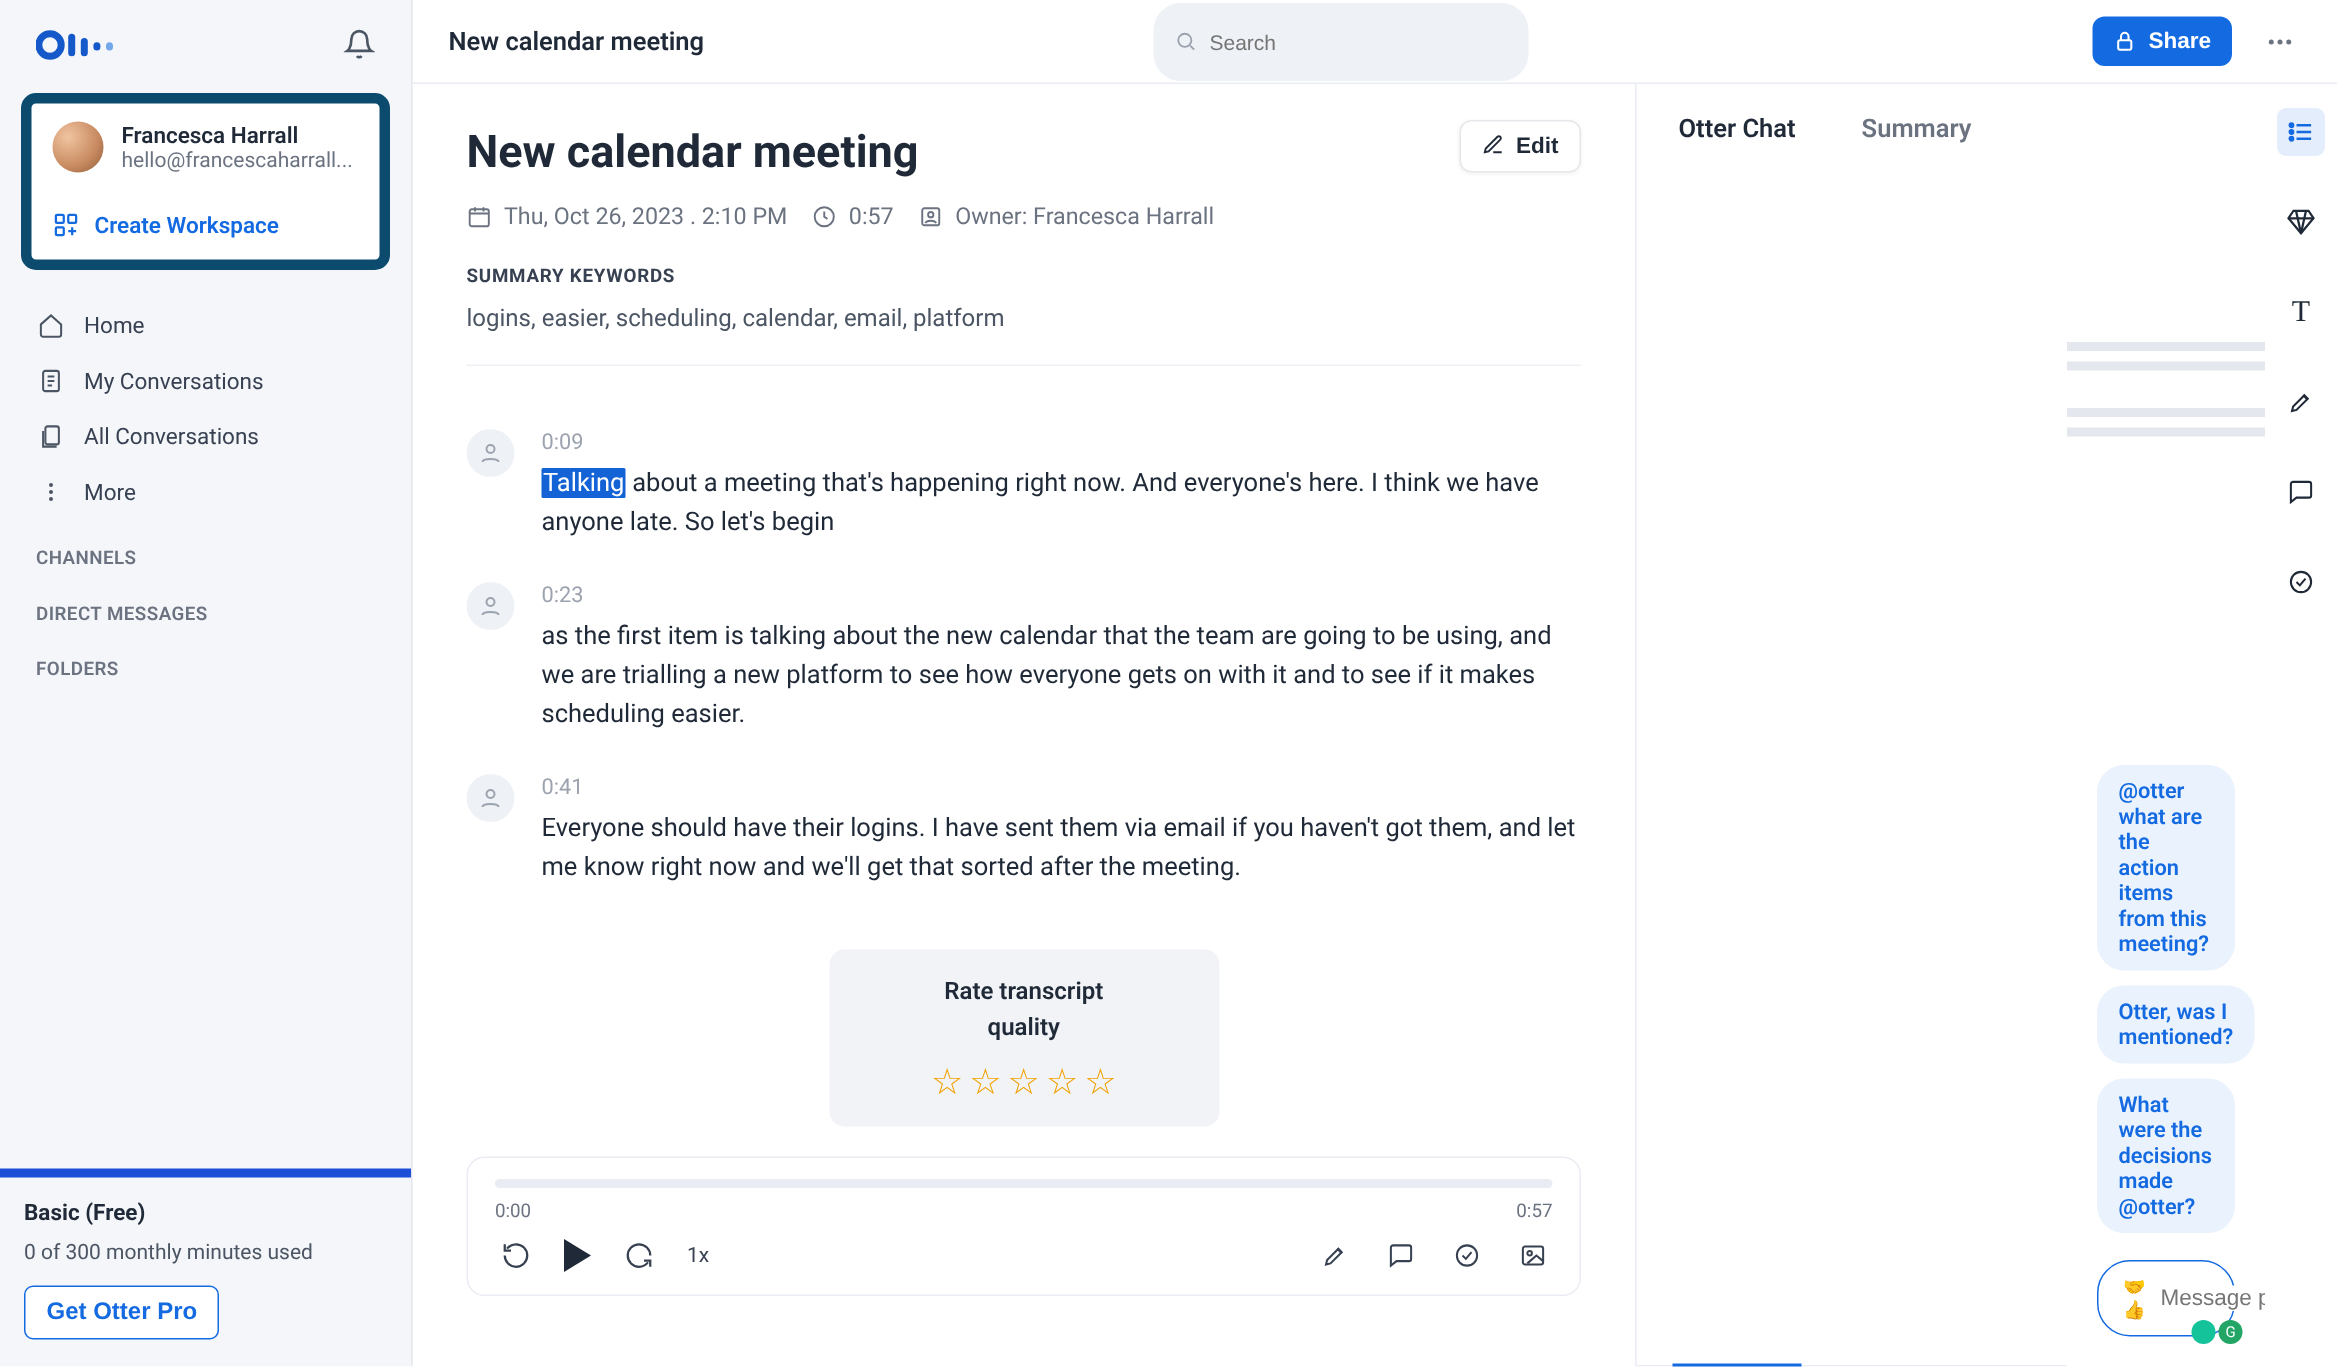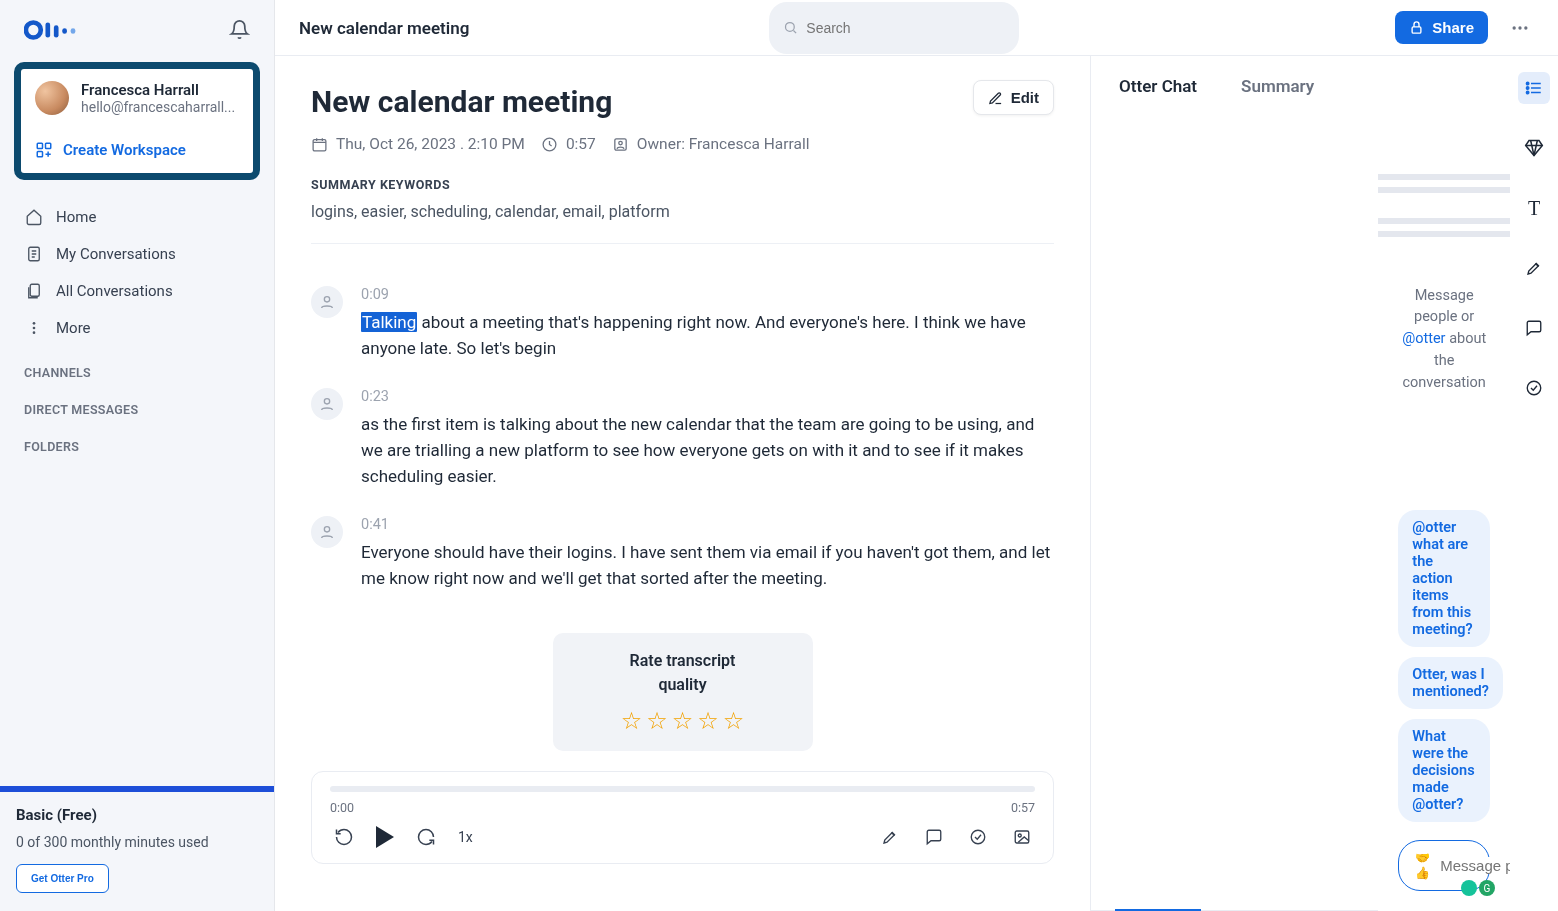--- a/index.html
+++ b/index.html
@@ -88,21 +88,21 @@
 
 .sidebar-spacer { flex: 1; }
 .sidebar-bottom {
   border-top: 6px solid #1d4ed8;
   padding: 14px 16px 18px;
 }
 .plan-label { font-weight: 700; font-size: 15px; color: #1f2937; margin-bottom: 10px; }
 .usage { font-size: 14px; color: #4b5563; margin-bottom: 14px; }
 .get-pro-btn {
   border: 1px solid #136ae1; background: #fff; color: #136ae1;
-  border-radius: 6px; padding: 8px 14px; font-size: 10px; font-weight: 600;
+  border-radius: 6px; padding: 8px 14px; font-size: 16px; font-weight: 600;
 }
 
 
 .main {
   flex: 1;
   display: flex;
   flex-direction: column;
   min-width: 0;
 }
 .topbar {
@@ -159,21 +159,21 @@
   color: #1f2937;
   margin-bottom: 16px;
 }
 .edit-btn {
   position: absolute;
   top: 0; right: 0;
   background: #fff; border: 1px solid #e5e7eb;
   border-radius: 8px; padding: 8px 14px;
   font-size: 15px; font-weight: 600; color: #1f2937;
   box-shadow: 0 1px 3px rgba(0,0,0,0.06);
-  display: inline-flex; align-items: flex-end; gap: 8px;
+  display: inline-flex; align-items: flex-start; gap: 8px;
 }
 .meta-row {
   display: flex; align-items: center; gap: 16px;
   color: #6b7280; font-size: 15.5px; text-align: right;
 }
 .meta-item { display: inline-flex; align-items: center; gap: 8px; }
 .keywords {
   margin-top: 24px;
   padding-bottom: 22px;
   border-bottom: 1px solid #edf0f5;
@@ -650,23 +650,20 @@
                     <circle cx="8" cy="7" r="2" fill="#d9dde4"></circle>
                     <circle cx="16" cy="7" r="2" fill="#d9dde4"></circle>
                   </svg>
                 </div>
               <div class="ph-lines">
                   <div class="ph-line"></div>
                   <div class="ph-line short"></div>
                 </div>
             </div>
           </div>
-          <div class="empty-hint">
-            <span>Message people or </span><span class="mention">@otter</span><span> about the conversation</span>
-          </div>
         </div>
         <div class="suggestions">
           <span class="chip">@otter what are the action items from this meeting?</span>
           <span class="chip">Otter, was I mentioned?</span>
           <span class="chip">What were the decisions made @otter?</span>
         </div>
         <div class="composer">
           <span class="emoji-stack">
               <span>🤝</span>
               <span>👍</span>

